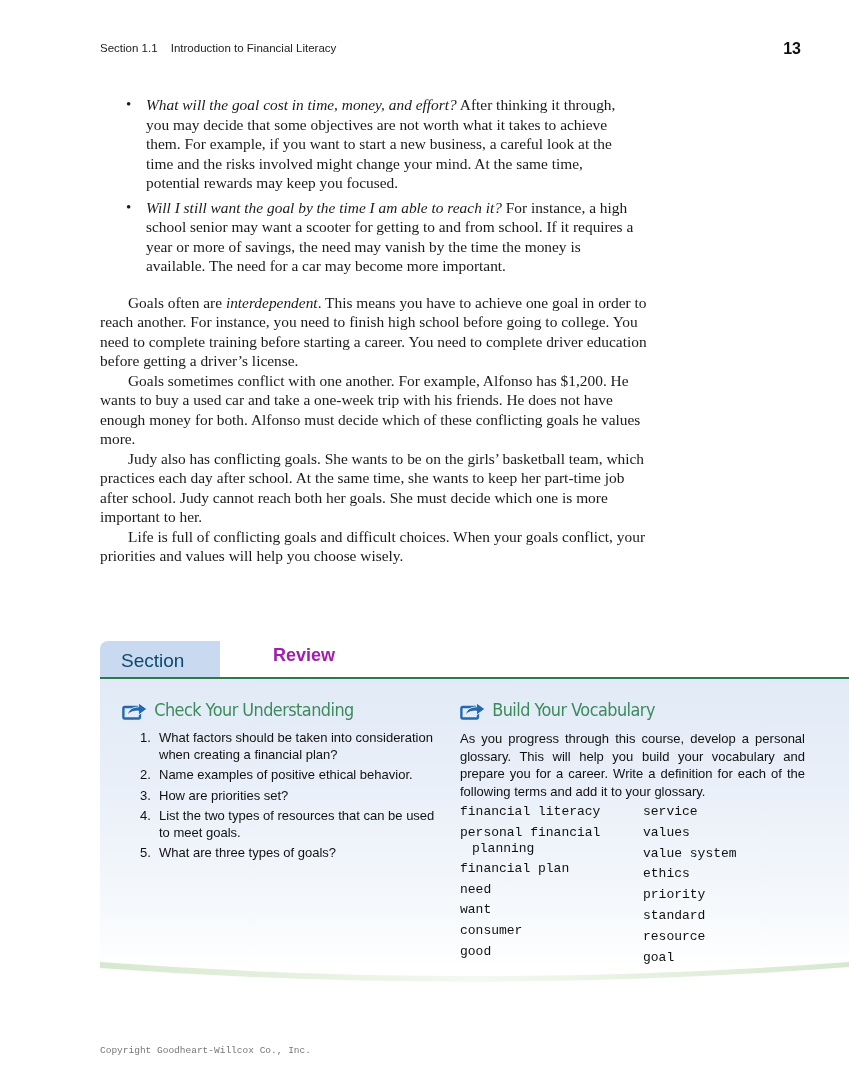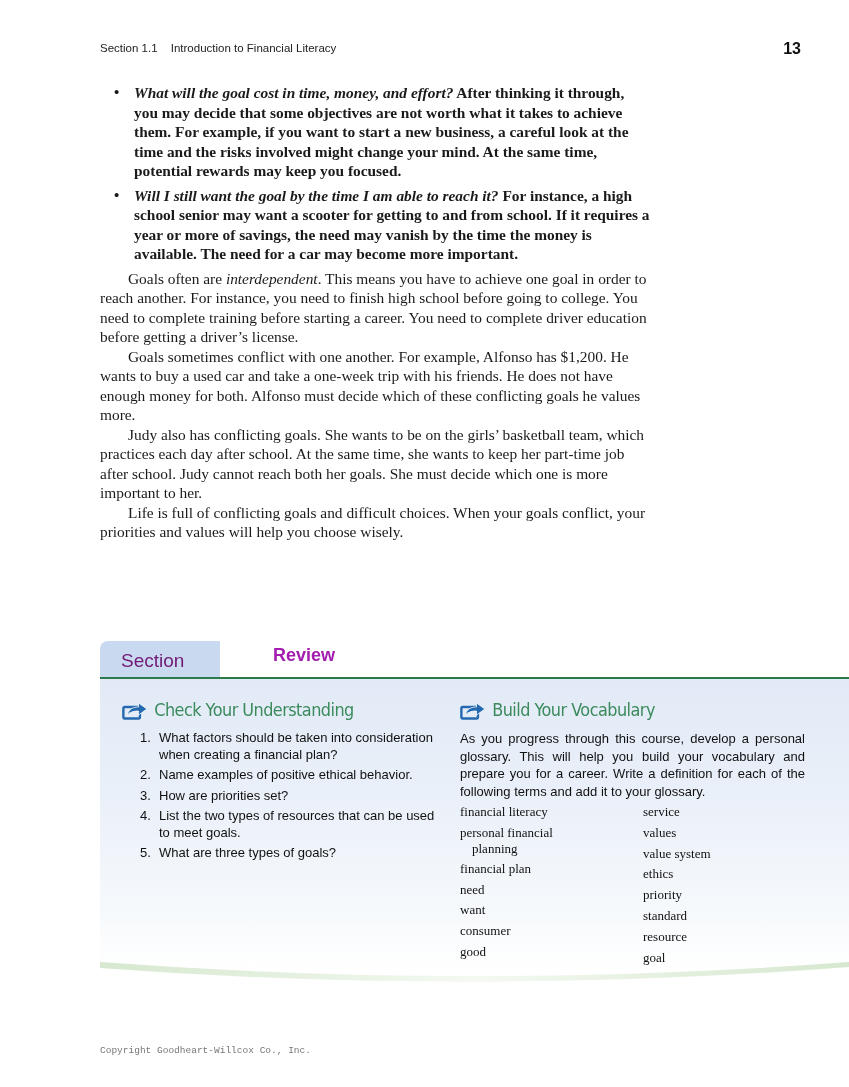--- a/index.html
+++ b/index.html
@@ -12,41 +12,41 @@
     .running-head .sec { margin-right: 10px; }
     .page-num {
       position: absolute; right: 48px; top: 40px;
       font-family: "Liberation Sans", sans-serif; font-size: 16px; font-weight: bold; color: #111;
     }
 
     .body-text {
       position: absolute; left: 100px; top: 78px; width: 555px;
       font-family: "Liberation Serif", serif; font-size: 15.4px; line-height: 19.5px; color: #1a1a1a;
     }
-    .bullets { list-style: none; margin: 5px; padding: 0; font-weight: bold; }
+    .bullets { list-style: none; margin: 17px; padding: 0; }
     .bullets li { position: relative; padding-left: 29px; margin-bottom: 5px; }
     .bullets li::before {
       content: "\2022"; position: absolute; left: 9px; top: 0; font-size: 15px;
     }
     .bullets li .q { font-style: italic; }
     .para { margin: 0; text-indent: 28px; }
     .para.first { margin-top: 4px; }
     .para em { font-style: italic; }
 
     
     .review {
       position: absolute; left: 100px; top: 620px; width: 749px; height: 370px;
     }
     .review-tab {
       position: absolute; left: 0; top: 21px; width: 120px; height: 36px;
       background: #c9daf0; border-top-left-radius: 8px;
     }
     .review-tab-label {
       position: absolute; left: 21px; top: 30px;
-      font-family: "Liberation Sans", sans-serif; font-size: 19px; color: #701a75;
+      font-family: "Liberation Sans", sans-serif; font-size: 19px; color: #0c4a6e;
     }
     .review-rule {
       position: absolute; left: 0; top: 57px; width: 749px; height: 2px; background: #2a7a4a;
     }
     .review-panel {
       position: absolute; left: 0; top: 59px; width: 749px; height: 290px;
       background: linear-gradient(to bottom, #e1eaf6 0%, #eaf0f9 40%, #f6f9fc 80%, #ffffff 100%);
     }
     .review-circle {
       position: absolute; left: 98px; top: 3px; width: 64px; height: 64px;
@@ -82,21 +82,21 @@
     }
     .qlist li { position: relative; padding-left: 37px; margin-bottom: 4px; }
     .qlist li .num { position: absolute; left: 18px; top: 0; }
 
     .vocab-intro {
       margin: 8px 0 0 0; text-align: justify;
       font-family: "Liberation Sans", sans-serif; font-size: 13px; line-height: 17.5px; color: #111;
     }
     .vocab-grid {
       display: flex; margin-top: 4px;
-      font-family: Liberation Serif, serif; font-size: 13px; color: #111;
+      font-family: Liberation Mono, monospace; font-size: 13px; color: #111;
     }
     .vocab-col { list-style: none; margin: 0; padding: 0; }
     .vocab-col.a { width: 183px; }
     .vocab-col.a li { line-height: 16px; margin-bottom: 4.6px; }
     .vocab-col.a li .indent { display: block; padding-left: 12px; }
     .vocab-col.b li { line-height: 16px; margin-bottom: 4.8px; }
     .vocab-col.b li:first-child { margin-top: 0; }
 
     .copyright {
       position: absolute; left: 100px; top: 1045px;

